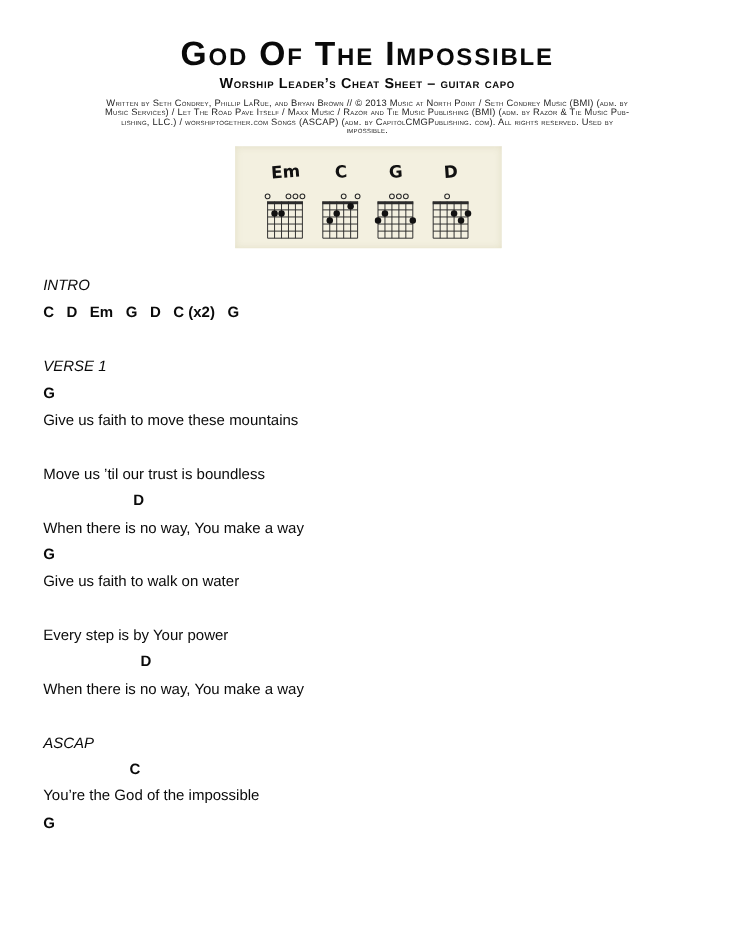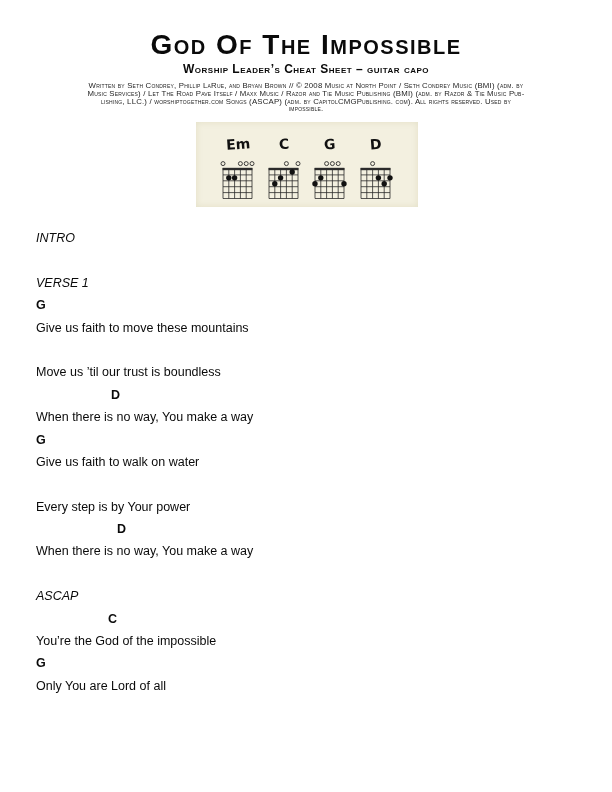--- a/index.html
+++ b/index.html
@@ -94,21 +94,21 @@
 </style>
 </head>
 <body>
 
 <div class="page">
 
   <div class="header">
     <div class="title">God Of The Impossible</div>
     <div class="subtitle">Worship Leader’s Cheat Sheet – guitar capo</div>
     <div class="credits" id="credits">
-        <div>Written by Seth Condrey, Phillip LaRue, and Bryan Brown // © 2008 Music at North Point / Seth Condrey Music (BMI) (adm. by</div>
+        <div>Written by Seth Condrey, Phillip LaRue, and Bryan Brown // © 2013 Music at North Point / Seth Condrey Music (BMI) (adm. by</div>
         <div>Music Services) / Let The Road Pave Itself / Maxx Music / Razor and Tie Music Publishing (BMI) (adm. by Razor &amp; Tie Music Pub-</div>
         <div>lishing, LLC.) / worshiptogether.com Songs (ASCAP) (adm. by CapitolCMGPublishing. com). All rights reserved. Used by</div>
         <div>impossible.</div>
       </div>
   </div>
 
   <div class="chord-panel" id="chord-panel" style="background: rgb(243, 240, 224);">
       <div class="chord-fig">
         <div class="chord-label">Em</div>
         <svg width="36" height="42" viewBox="0 0 36 42">
@@ -195,35 +195,35 @@
           <circle cx="14.6" cy="4.6" r="2" fill="none" stroke="#2b2b2b" stroke-width="0.9"></circle>
           <circle cx="20.4" cy="18.85" r="2.7" fill="#111"></circle>
           <circle cx="26.2" cy="24.75" r="2.7" fill="#111"></circle>
           <circle cx="32" cy="18.85" r="2.7" fill="#111"></circle>
         </svg>
       </div>
     </div>
 
   <div class="sheet" id="sheet">
       <div class="line heading">INTRO</div>
+      <div class="line chord">C   D   Em   G   D   C (x2)   G</div>
       <div class="line blank"></div>
       <div class="line heading">VERSE 1</div>
       <div class="line chord">G</div>
       <div class="line lyric">Give us faith to move these mountains</div>
       <div class="line blank"></div>
       <div class="line lyric">Move us ’til our trust is boundless</div>
       <div class="line chord" style="padding-left: 75px;">D</div>
       <div class="line lyric">When there is no way, You make a way</div>
       <div class="line chord">G</div>
       <div class="line lyric">Give us faith to walk on water</div>
       <div class="line blank"></div>
       <div class="line lyric">Every step is by Your power</div>
       <div class="line chord" style="padding-left: 81px;">D</div>
       <div class="line lyric">When there is no way, You make a way</div>
       <div class="line blank"></div>
       <div class="line heading">ASCAP</div>
       <div class="line chord" style="padding-left: 72px;">C</div>
       <div class="line lyric">You’re the God of the impossible</div>
       <div class="line chord">G</div>
-      <div class="line lyric">Only You are Lord of all</div>
     </div>
 
 </div>
 
 </body></html>

